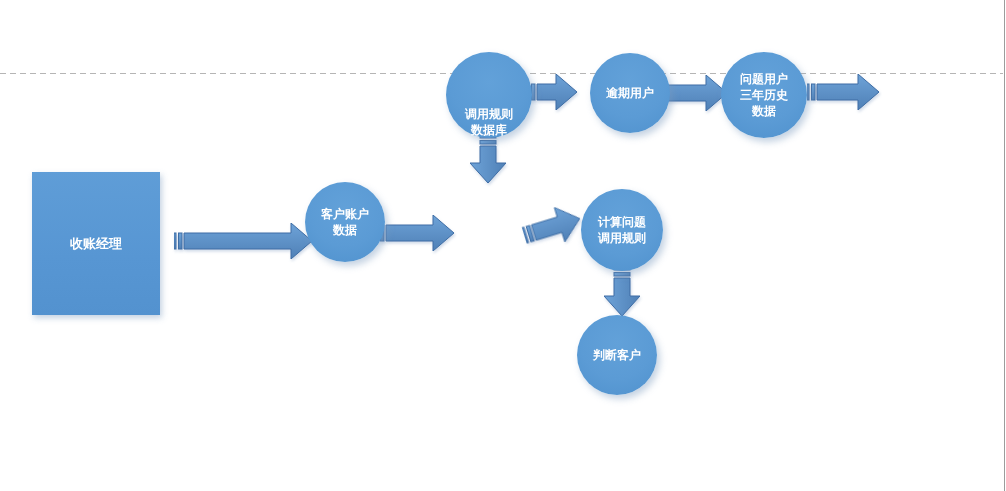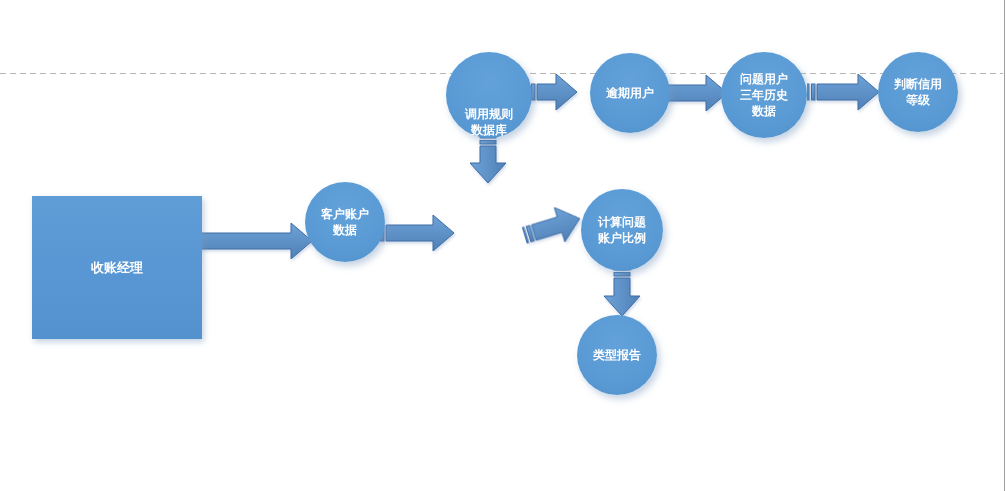--- a/index.html
+++ b/index.html
@@ -25,21 +25,21 @@
   .rectnode{
     background:linear-gradient(180deg,#5f9dd7 0%,#5796d3 60%,#5392cf 100%);
     box-shadow:2px 3px 6px rgba(125,155,190,0.45);
   }
   .rectnode .lbl{font-size:13px;}
   .circlenode{
     border-radius:50%;
     background:radial-gradient(circle at 50% 35%,#62a1d9 0%,#5b9bd5 55%,#4f91cd 100%);
     box-shadow:3px 4px 7px rgba(125,155,190,0.45);
   }
-  #n-manager{left:32px;top:196px;width:170px;height:143px;}
+  #n-manager{left:32px;top:172px;width:128px;height:143px;}
   #n-account{left:305px;top:182px;width:80px;height:80px;}
   #n-judgetype{left:447px;top:187px;width:80px;height:80px;}
   #n-rulesdb{left:446px;top:52px;width:86px;height:86px;align-items:flex-end;}
   #n-overdue{left:590px;top:53px;width:80px;height:80px;justify-content:center;}
   #n-history{left:721px;top:52px;width:86px;height:86px;justify-content:center;}
   #n-credit{left:878px;top:52px;width:80px;height:80px;}
   #n-ratio{left:581px;top:189px;width:82px;height:82px;}
   #n-report{left:577px;top:315px;width:80px;height:80px;}
   
   .arrow{position:absolute;z-index:1;filter:drop-shadow(1.5px 2px 1.5px rgba(120,150,190,0.35));}
@@ -140,27 +140,23 @@
   <div id="n-overdue" class="node circlenode">
     <span class="lbl">逾期用户</span>
   </div>
 
   <div id="n-history" class="node circlenode">
     <span class="lbl">问题用户
 三年历史
 数据</span>
   </div>
 
-  <div id="n-credit" class="node circlenode">
-    <span class="lbl">判断信用
-等级</span>
-  </div>
 
   <div id="n-ratio" class="node circlenode">
     <span class="lbl">计算问题
-账户比例</span>
+调用规则</span>
   </div>
 
   <div id="n-report" class="node circlenode">
-    <span class="lbl">类型报告</span>
+    <span class="lbl">判断客户</span>
   </div>
 
 </div>
 
 </body></html>

